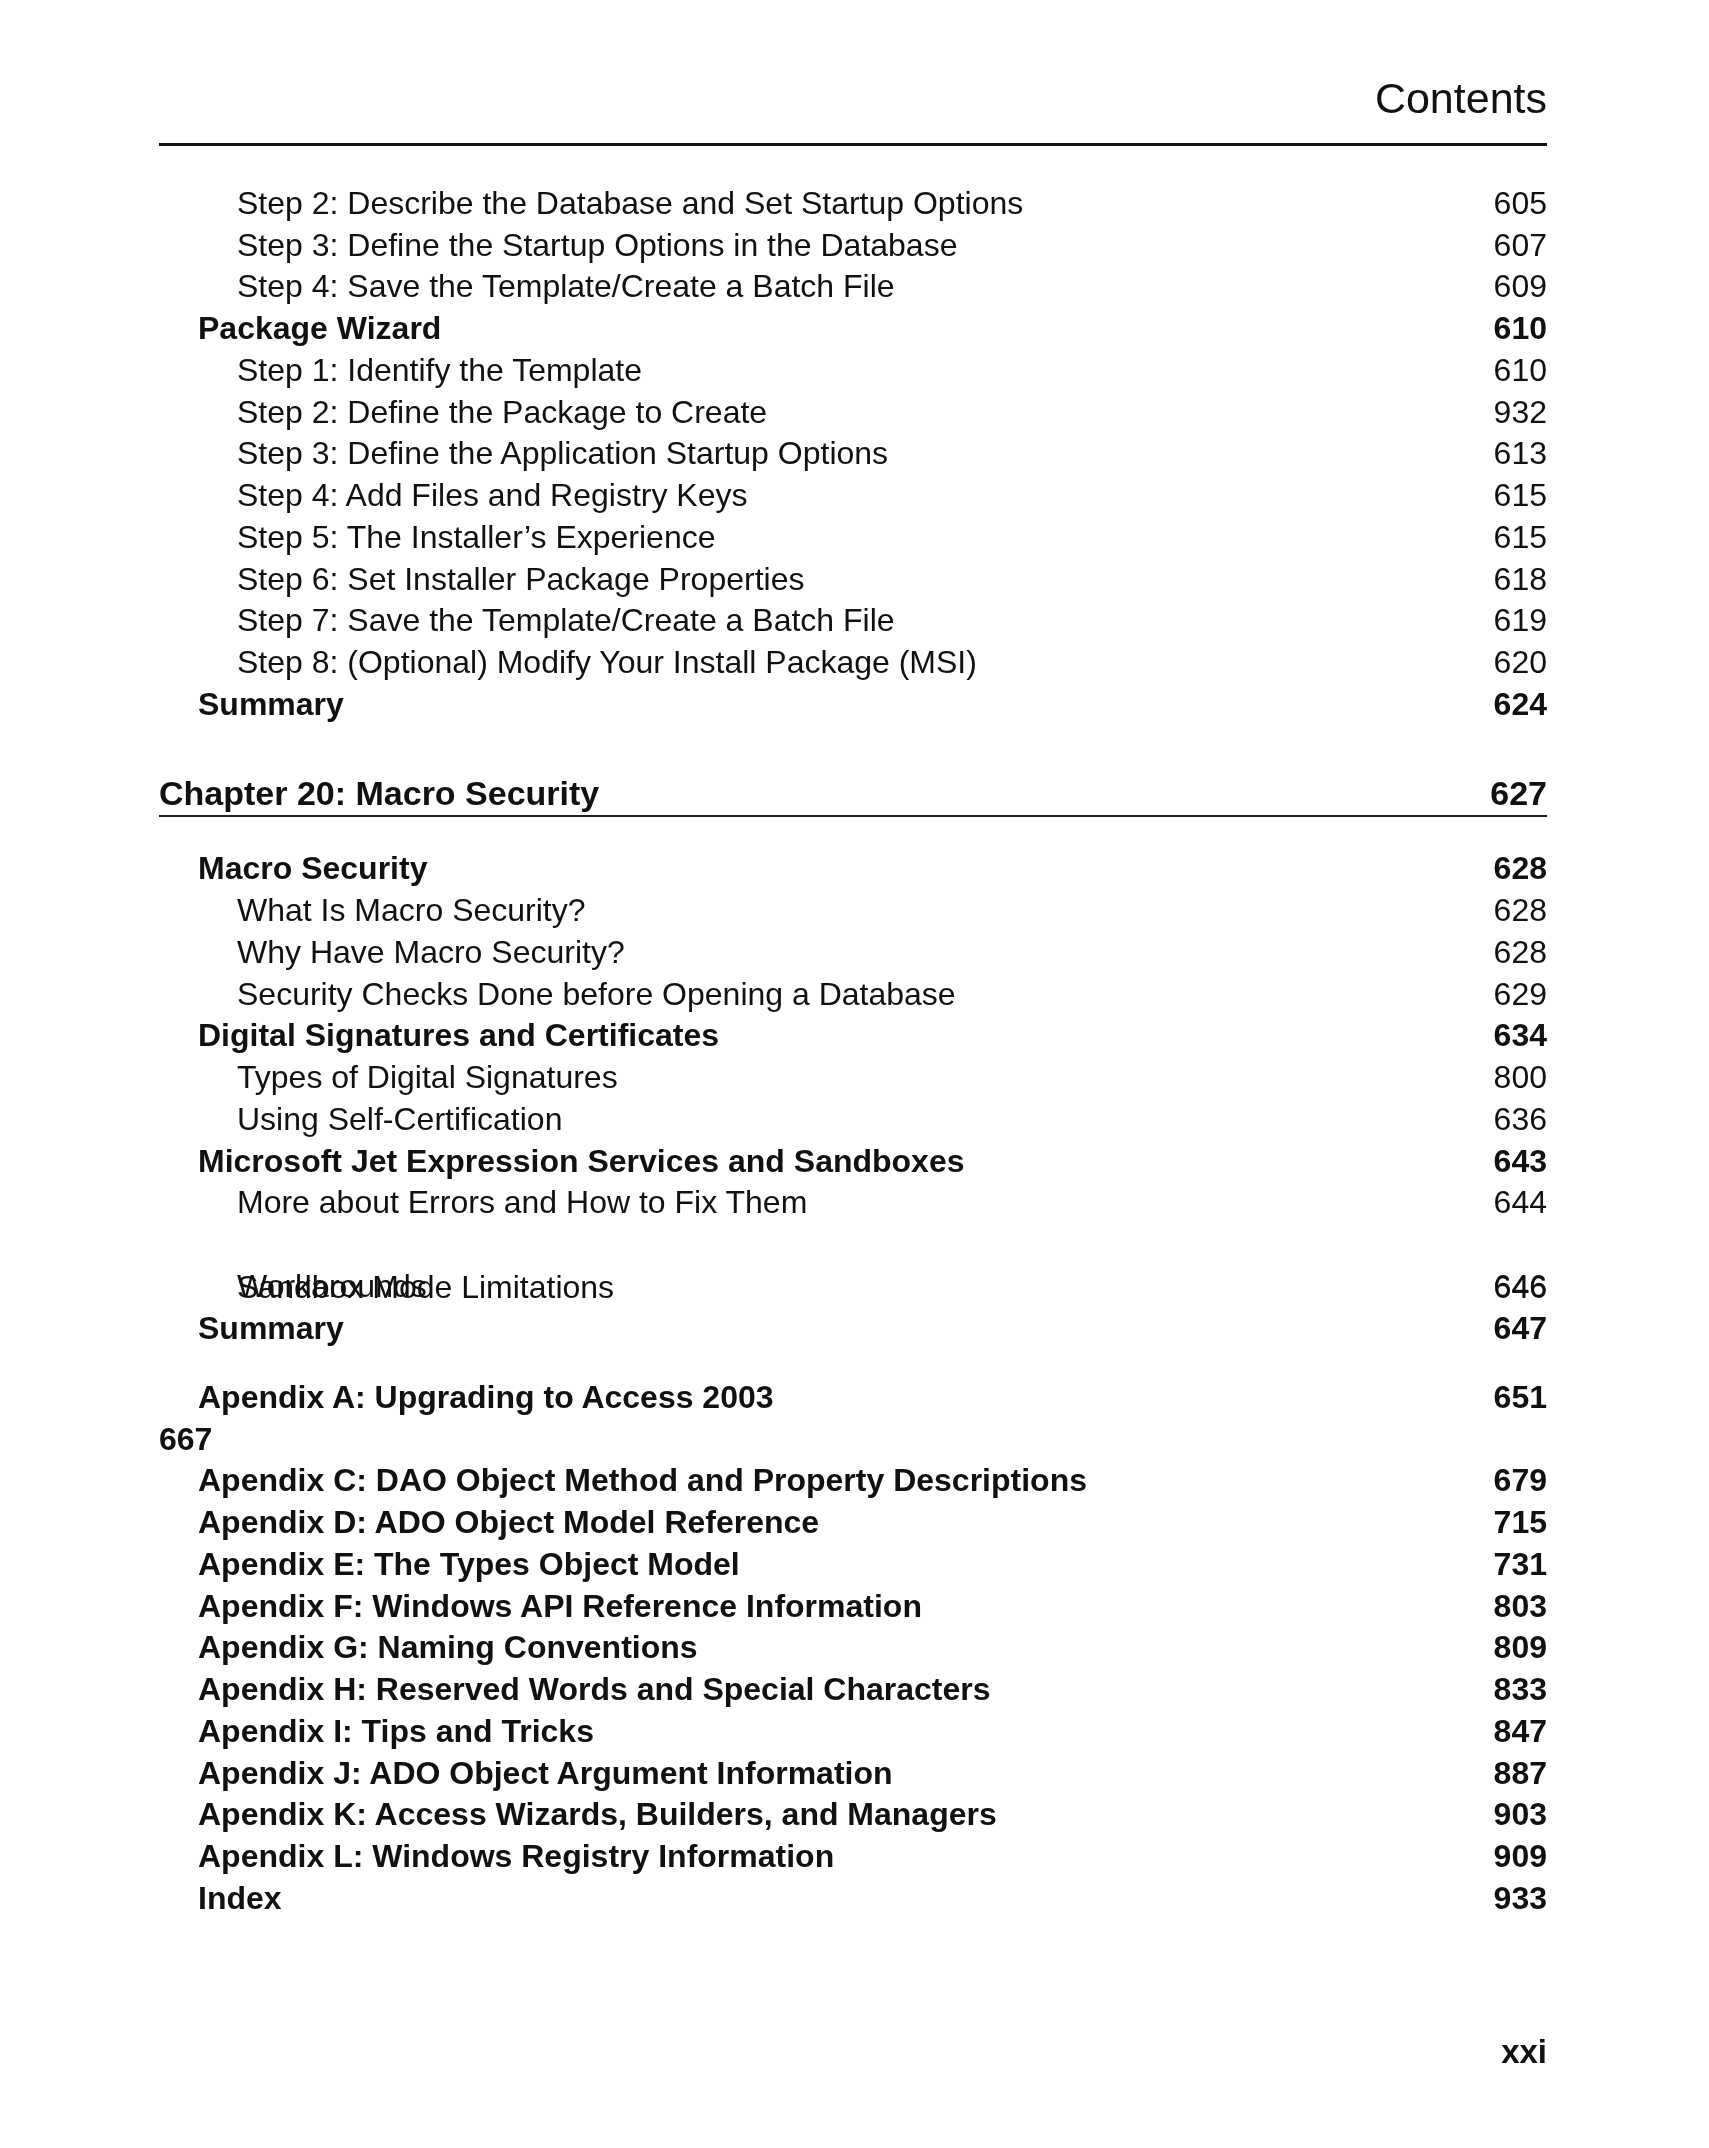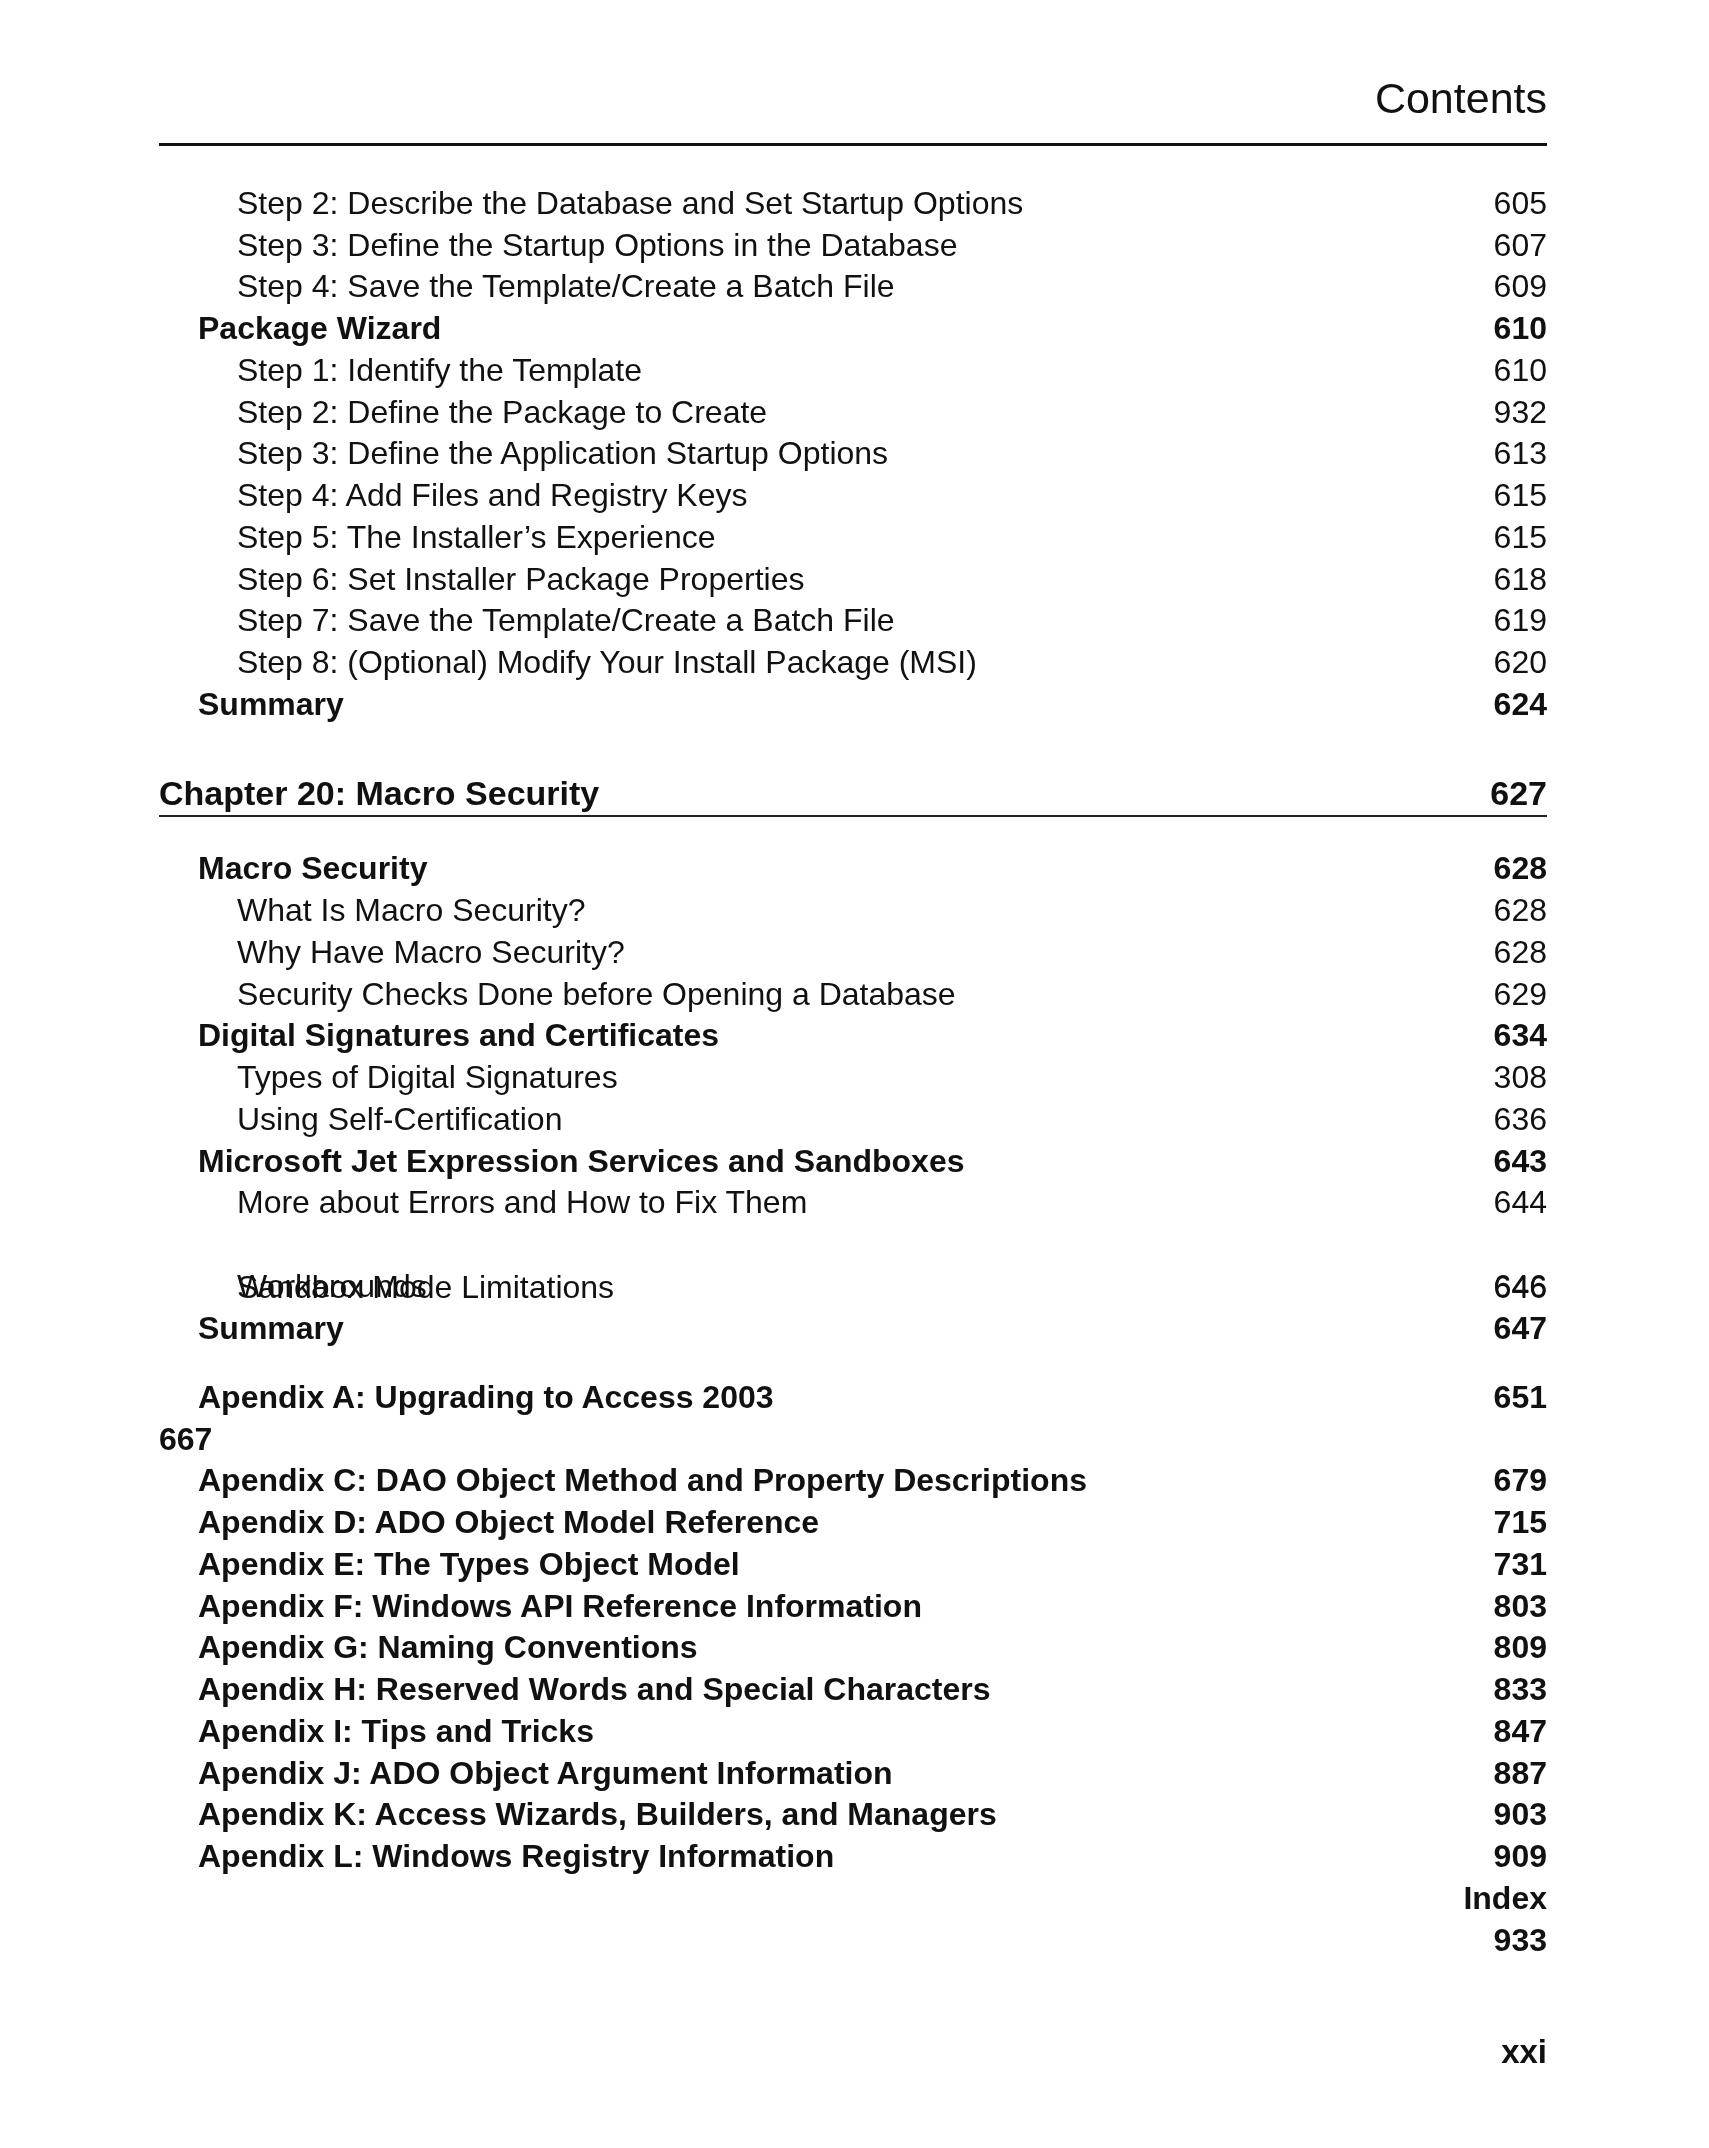--- a/index.html
+++ b/index.html
@@ -99,21 +99,21 @@
     <div class="row lvl2" style="top: 973px;">
       <span class="label">Security Checks Done before Opening a Database</span>
       <span class="page">629</span>
     </div>
     <div class="row lvl1" style="top: 1014px;">
       <span class="label">Digital Signatures and Certificates</span>
       <span class="page">634</span>
     </div>
     <div class="row lvl2" style="top: 1056px;">
       <span class="label">Types of Digital Signatures</span>
-      <span class="page">308</span>
+      <span class="page">800</span>
     </div>
     <div class="row lvl2" style="top: 1098px;">
       <span class="label">Using Self-Certification</span>
       <span class="page">636</span>
     </div>
     <div class="row lvl1" style="top: 1140px;">
       <span class="label">Microsoft Jet Expression Services and Sandboxes</span>
       <span class="page">643</span>
     </div>
     <div class="row lvl2" style="top: 1181px;">
@@ -172,20 +172,20 @@
       <span class="page">887</span>
     </div>
     <div class="row lvl1" style="top: 1793px;">
       <span class="label">Apendix K: Access Wizards, Builders, and Managers</span>
       <span class="page">903</span>
     </div>
     <div class="row lvl1" style="top: 1835px;">
       <span class="label">Apendix L: Windows Registry Information</span>
       <span class="page">909</span>
     </div>
-    <div class="row lvl1" style="top: 1877px; flex-direction: column;">
+    <div class="row lvl1" style="top: 1877px;">
       <span class="label">Index</span>
       <span class="page">933</span>
     </div>
   </div>
 
 <div class="folio">xxi</div>
 
 
 </body></html>

